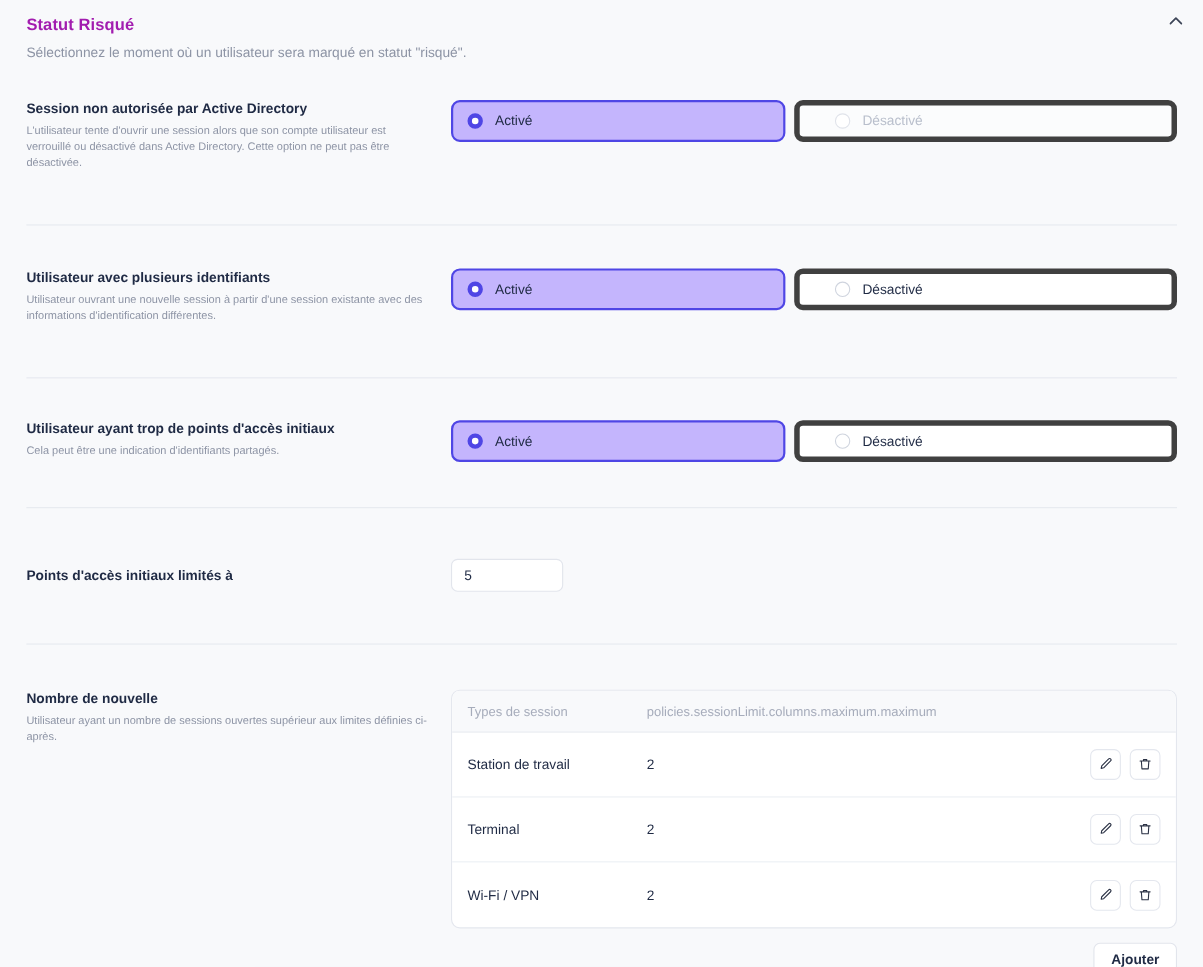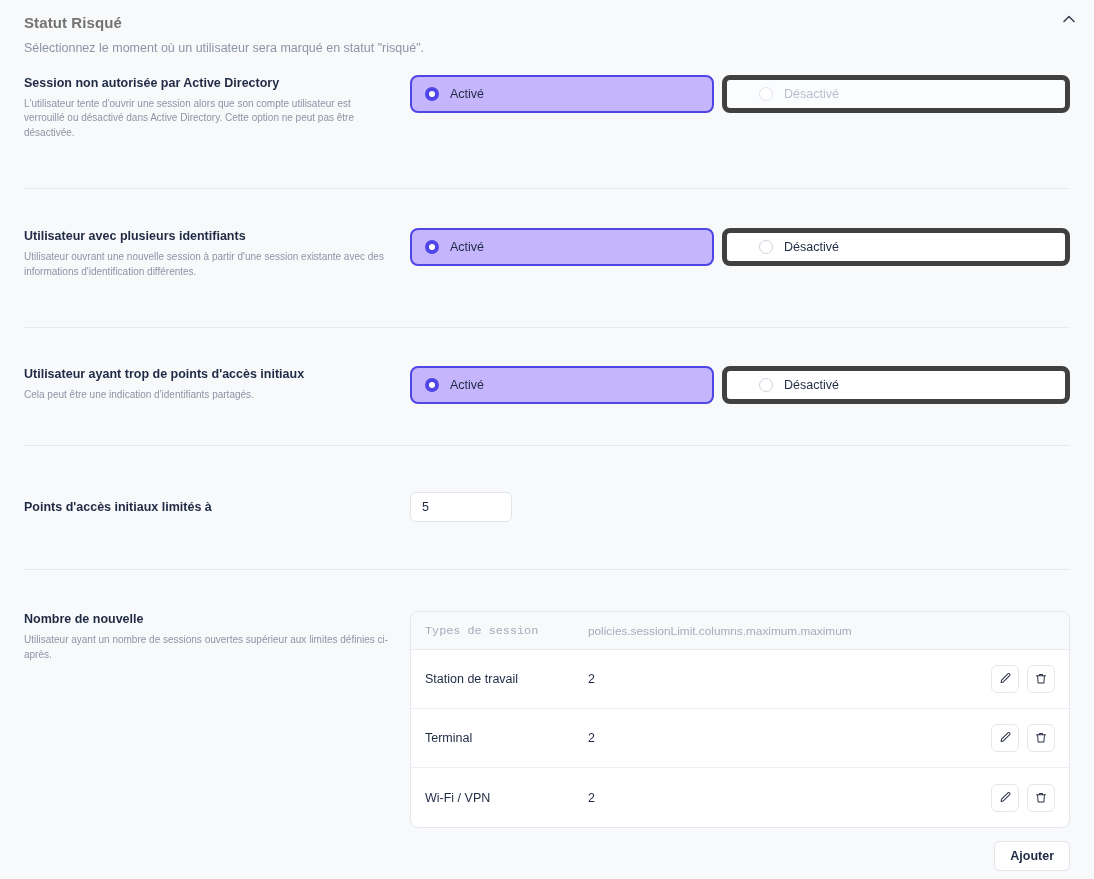--- a/index.html
+++ b/index.html
@@ -14,21 +14,21 @@
   .panel {
     position: relative;
     width: 1094px; height: 879px;
     background: #f8f9fb;
     overflow: hidden;
   }
 
   
   .panel-header { padding: 14px 24px 0 24px; }
   .panel-title {
-    font-size: 15px; font-weight: bold; color: #737373;
+    font-size: 15px; font-weight: bold; color: #a21caf;
     letter-spacing: .1px; margin: 0;
   }
   .panel-subtitle {
     font-size: 12.5px; color: #8d94a5; margin: 10px 0 0 0;
   }
   .collapse-btn {
     position: absolute; top: 8px; right: 14px;
     width: 22px; height: 22px;
     display: flex; align-items: center; justify-content: center;
     background: none; border: none; cursor: pointer; padding: 0;
@@ -112,21 +112,21 @@
   .table-head {
     display: flex; align-items: center;
     height: 38px;
     background: #f8f9fb;
     border-bottom: 1px solid #e8ebf1;
     padding: 0 14px;
   }
   .th {
     font-size: 11.8px; color: #a6acbb; font-weight: normal;
   }
-  .th.c1 { width: 163px; flex: none; font-family: Liberation Mono, monospace; }
+  .th.c1 { width: 163px; flex: none; }
   .th.c2 { flex: 1; }
   .table-row {
     display: flex; align-items: center;
     height: 59px;
     padding: 0 14px;
     border-bottom: 1px solid #eceff4;
     justify-content: space-between;
   }
   .table-row:last-child { border-bottom: none; }
   .td {
@@ -173,21 +173,21 @@
   </div>
 
   <button class="collapse-btn">
     <span>
       <svg width="12" height="8" viewBox="0 0 12 8" fill="none" aria-hidden="true">
         <path d="M1 6.5L6 1.5L11 6.5" stroke="#3d4557" stroke-width="1.6" stroke-linecap="round" stroke-linejoin="round"></path>
       </svg>
     </span>
   </button>
 
-  <div class="row" style="margin-top:20px;">
+  <div class="row" style="margin-top:36px;">
     <div class="row-label">
       <p class="label-title">Session non autorisée par Active Directory</p>
       <p class="label-desc">L'utilisateur tente d'ouvrir une session alors que son compte utilisateur est verrouillé ou désactivé dans Active Directory. Cette option ne peut pas être désactivée.</p>
     </div>
     <div class="row-control">
       <div class="radio-group">
         <div class="radio-pill selected">
           <span class="radio-mark"></span>
           <span class="radio-text">Activé</span>
         </div>

